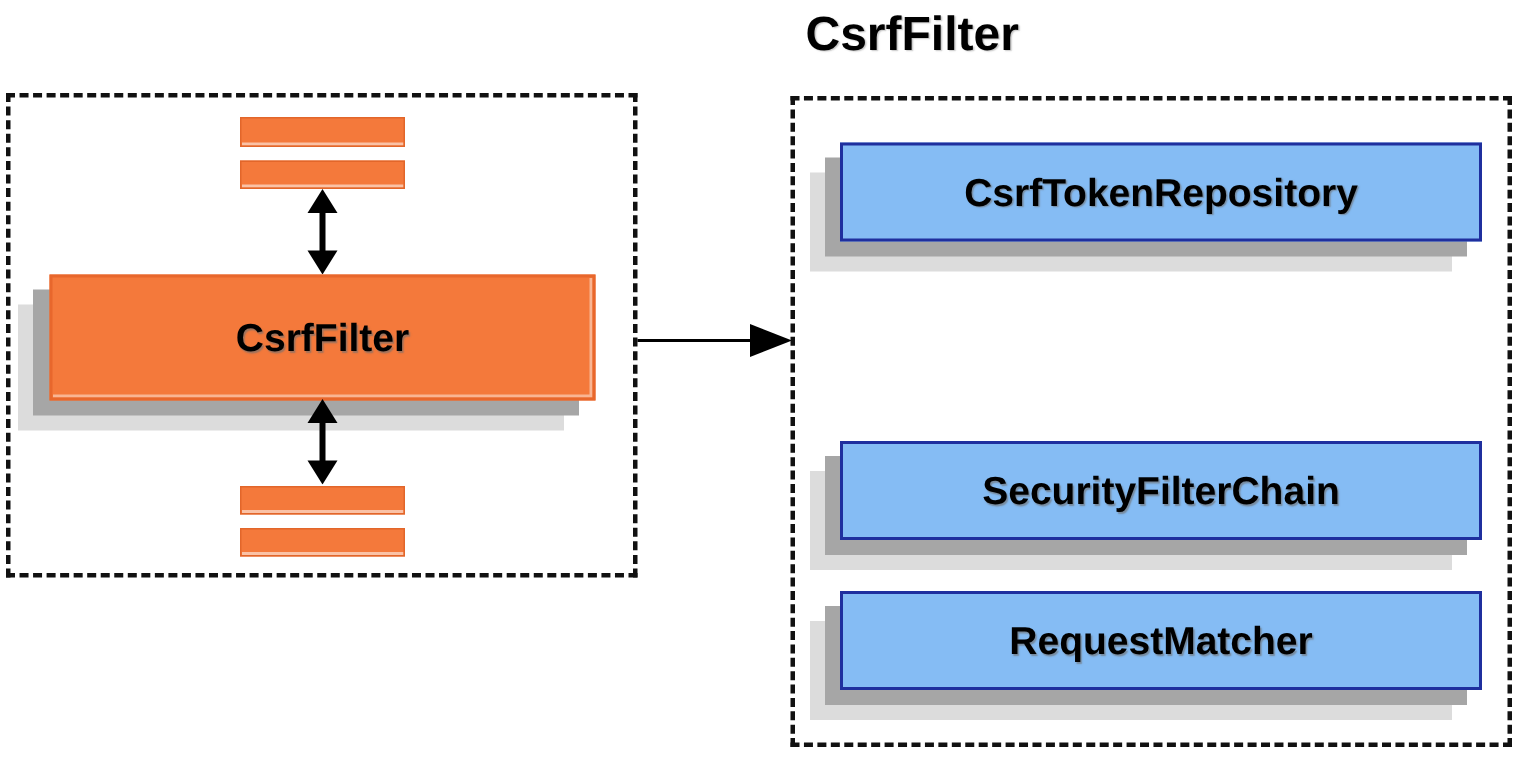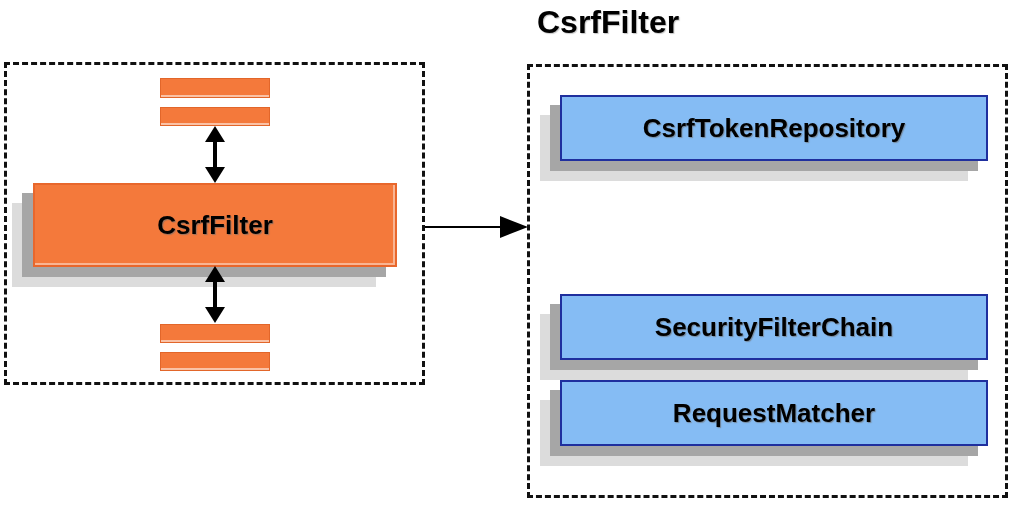--- a/index.html
+++ b/index.html
@@ -90,21 +90,21 @@
       -20px 20px 0 #dcdcdc;
     display: flex; align-items: center; justify-content: center;
   }
   .blue-box .label {
     font-size: 26px; font-weight: bold; color: #000;
     text-shadow: 1px 1px 1px rgba(110,110,110,.65);
   }
   #blue-box-0 { top: 28px; }
   #blue-box-1 { top: 127px; }
   #blue-box-2 { top: 227px; }
-  #blue-box-3 { top: 313px; }
+  #blue-box-3 { top: 327px; }
 </style>
 </head>
 <body>
 
 <div class="stage">
 
 
   <div id="title-right" class="diagram-title">CsrfFilter</div>
 
   <div id="left-panel" class="panel">

